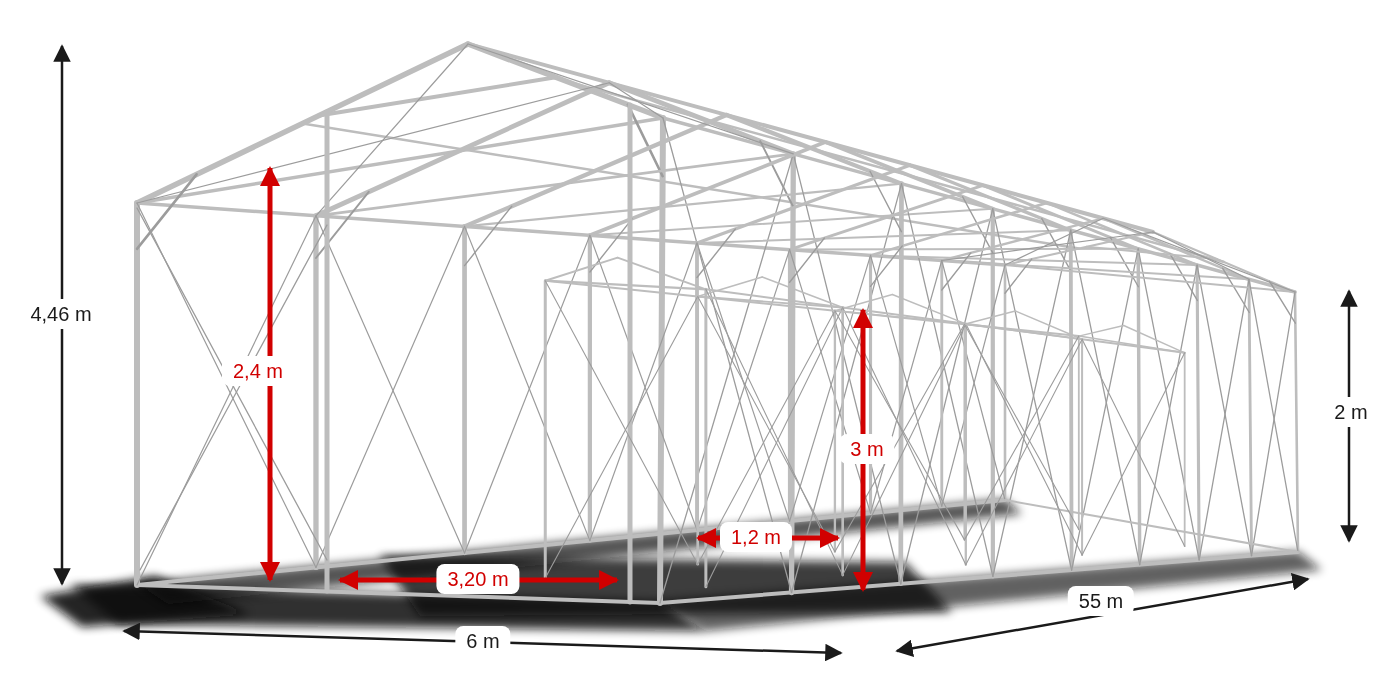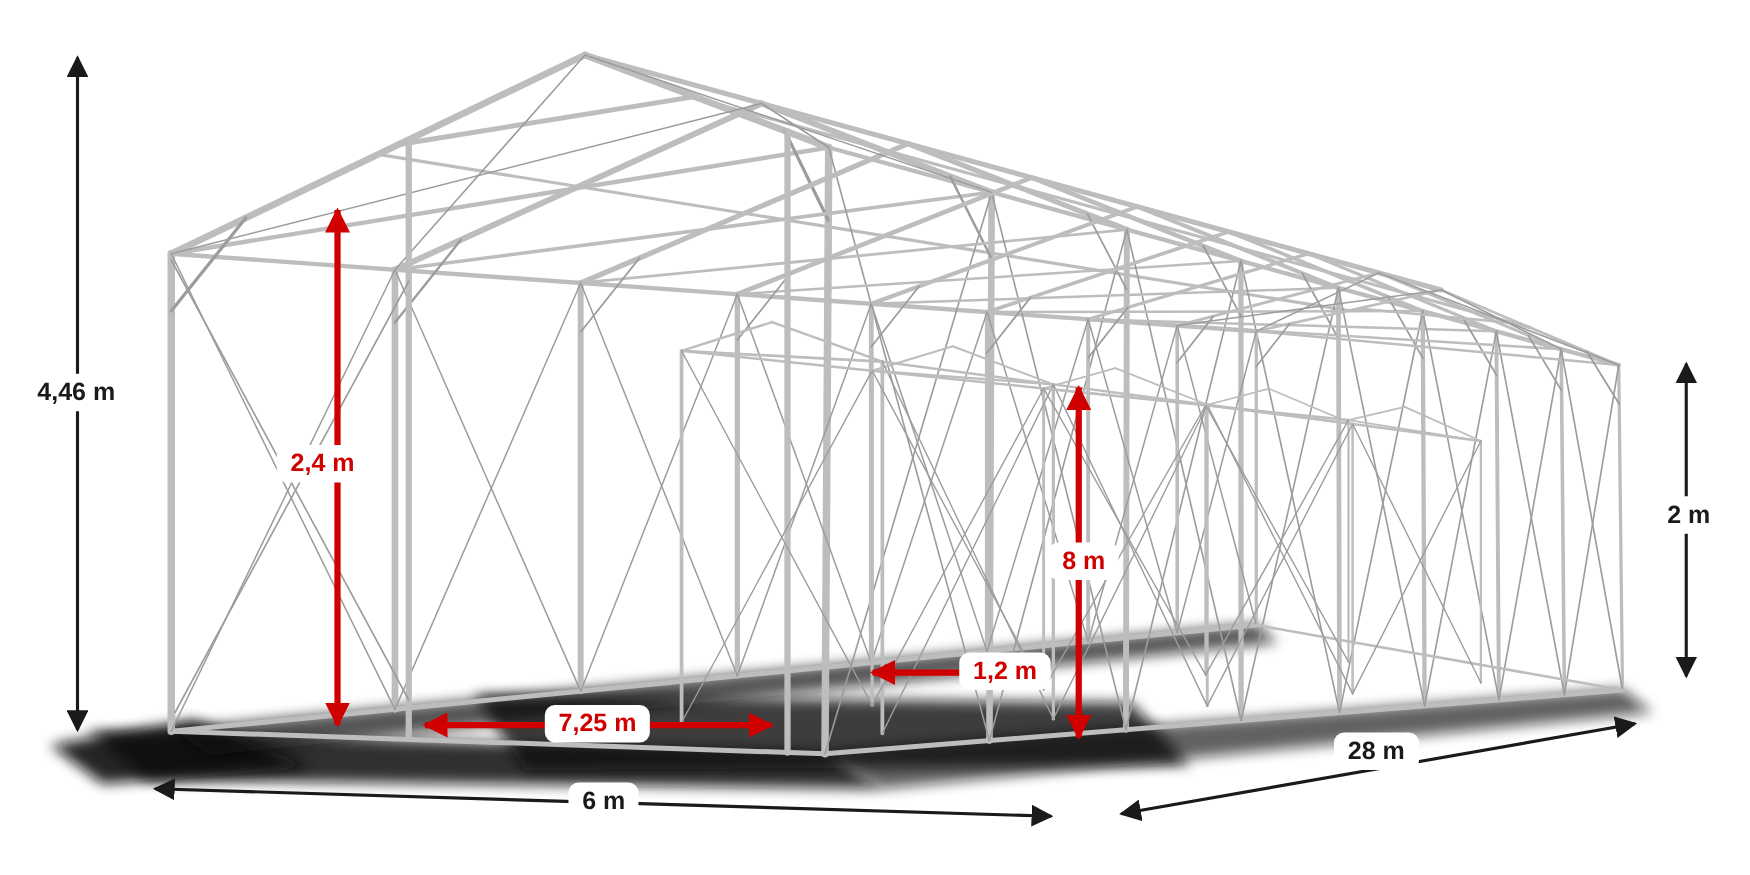--- a/index.html
+++ b/index.html
@@ -3,21 +3,21 @@
 <meta charset="utf-8">
 <style>
   *{margin:0;padding:0;box-sizing:border-box}
   html,body{width:1400px;height:700px;background:#fff;overflow:hidden;
     font-family:"Liberation Sans",sans-serif}
   .stage{position:relative;width:1400px;height:700px;background:#fff}
   svg#scene{position:absolute;left:0;top:0}
   .dimB{stroke:var(--dimB,#1a1a1a);stroke-width:2.5;fill:none}
   .dimR{stroke:var(--dimR,#d10000);stroke-width:5;fill:none}
   .pill{position:absolute;transform:translate(-50%,-50%);background:#fff;
-    border-radius:8px;padding:2px 11px;font-size:20px;font-weight:bold;
+    border-radius:8px;padding:2px 11px;font-size:20px;font-weight:normal;
     white-space:nowrap;line-height:1.3;color:var(--dimB,#1a1a1a)}
   .pill.red{color:var(--dimR,#d10000)}
 </style>
 </head>
 <body>
 
 <div class="stage">
 
   <svg id="scene" width="1400" height="700" viewBox="0 0 1400 700">
     <defs>
@@ -217,19 +217,19 @@
       <line class="dimR" x1="270" y1="168" x2="270" y2="580" marker-start="url(#mR)" marker-end="url(#mR)"></line>
       <line class="dimR" x1="863" y1="310" x2="863" y2="590" marker-start="url(#mR)" marker-end="url(#mR)"></line>
       <line class="dimR" x1="698" y1="538" x2="838" y2="538" marker-start="url(#mR)" marker-end="url(#mR)"></line>
       <line class="dimR" x1="340" y1="580" x2="617" y2="580" marker-start="url(#mR)" marker-end="url(#mR)"></line>
     </g>
   </svg>
 
   <div class="pill" style="left:61px;top:314px">4,46 m</div>
   <div class="pill red" style="left:258px;top:371px">2,4 m</div>
   <div class="pill" style="left:483px;top:641px">6 m</div>
-  <div class="pill red" style="left:478px;top:579px">7,25 m</div>
-  <div class="pill red" style="left:804px;top:537px">1,2 m</div>
-  <div class="pill red" style="left:867px;top:449px">8 m</div>
-  <div class="pill" style="left:1101px;top:601px">28 m</div>
+  <div class="pill red" style="left:478px;top:579px">3,20 m</div>
+  <div class="pill red" style="left:756px;top:537px">1,2 m</div>
+  <div class="pill red" style="left:867px;top:449px">3 m</div>
+  <div class="pill" style="left:1101px;top:601px">55 m</div>
   <div class="pill" style="left:1351px;top:412px">2 m</div>
 
 </div>
 
 </body></html>

